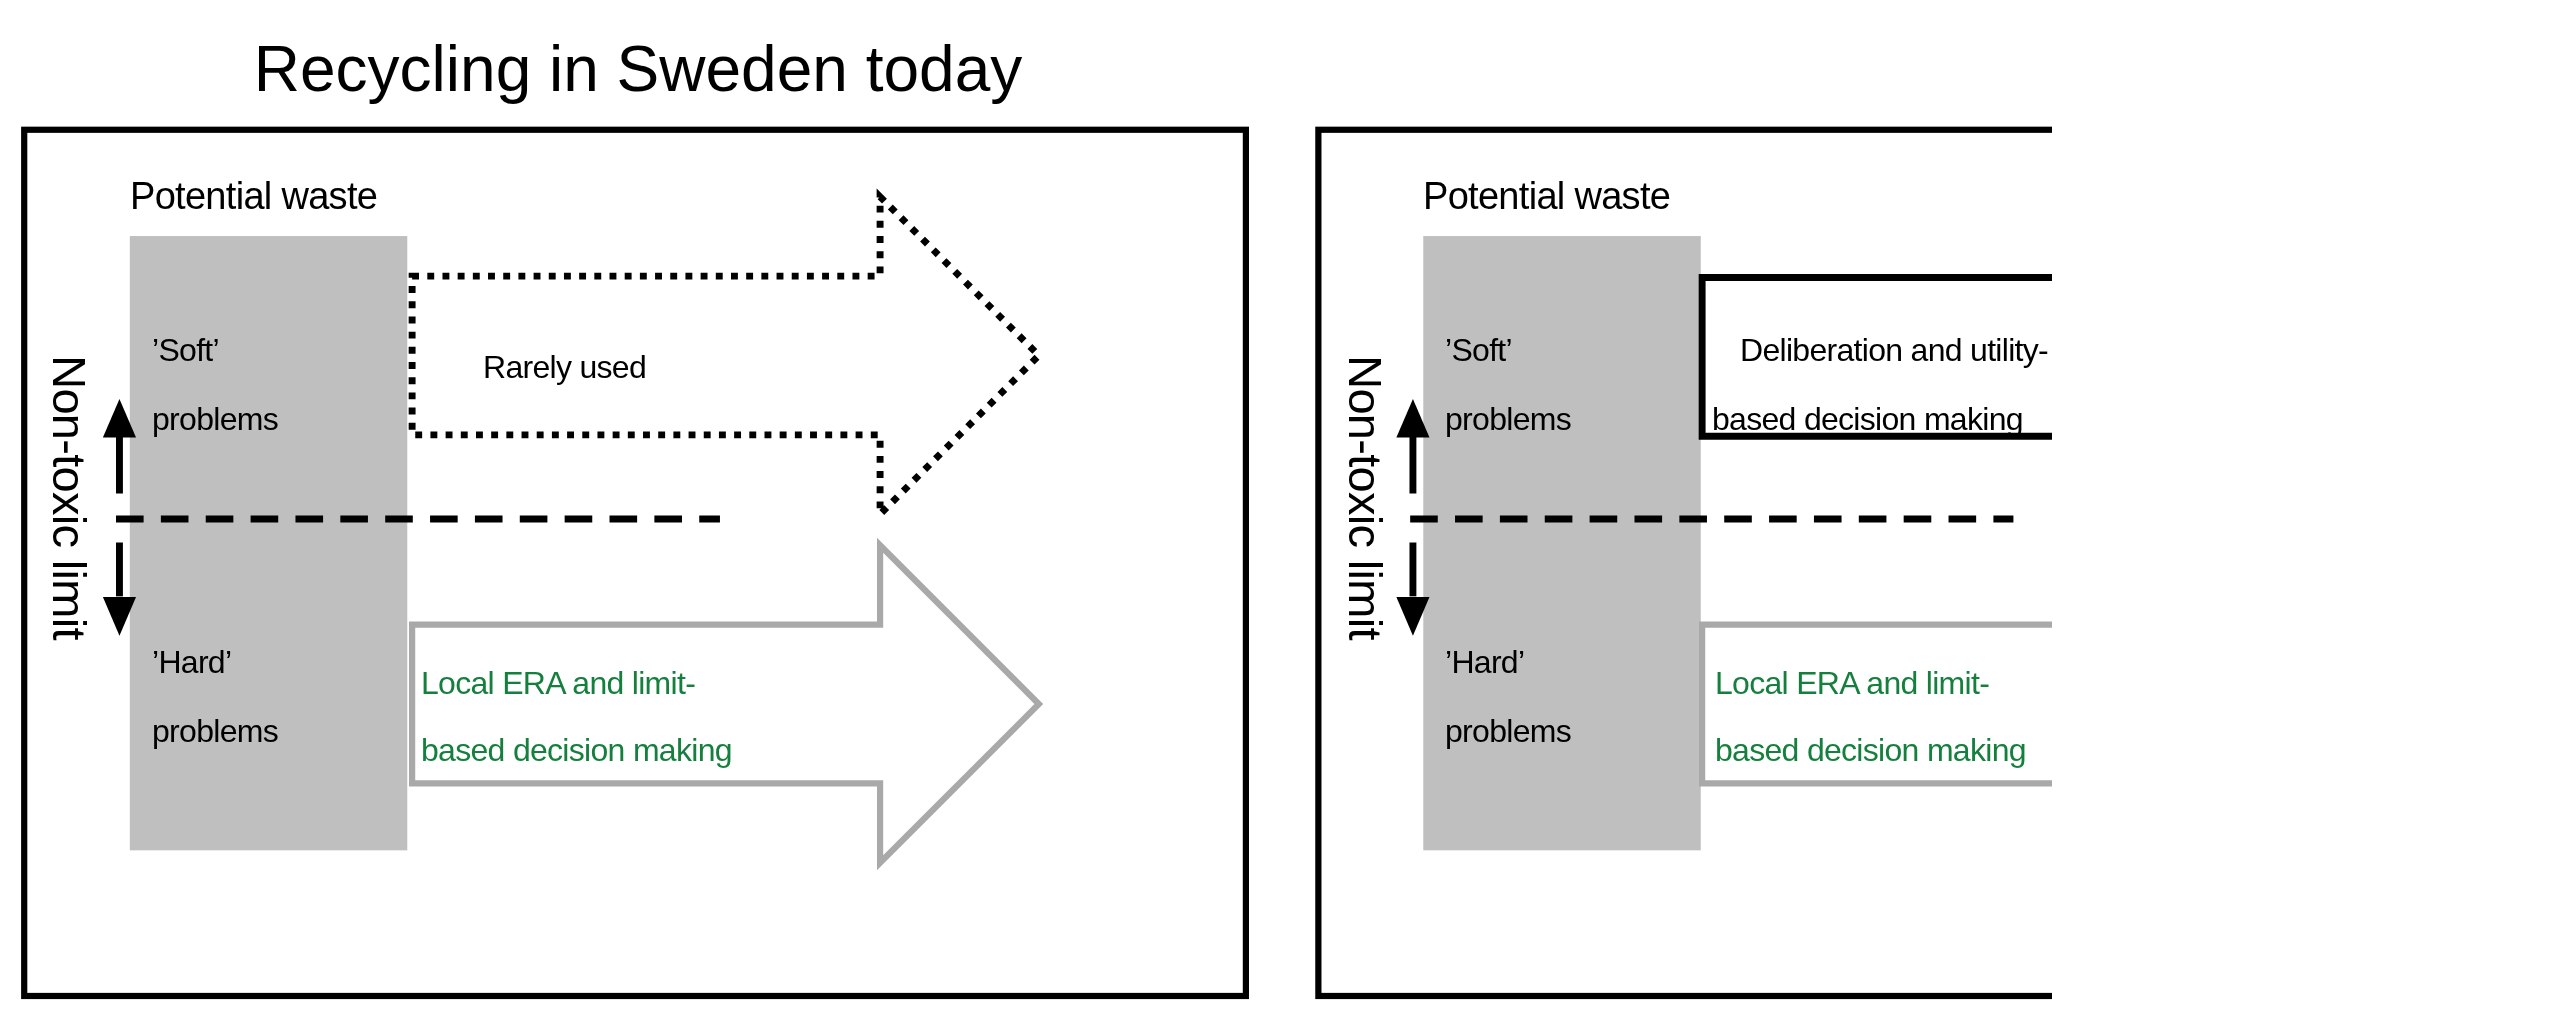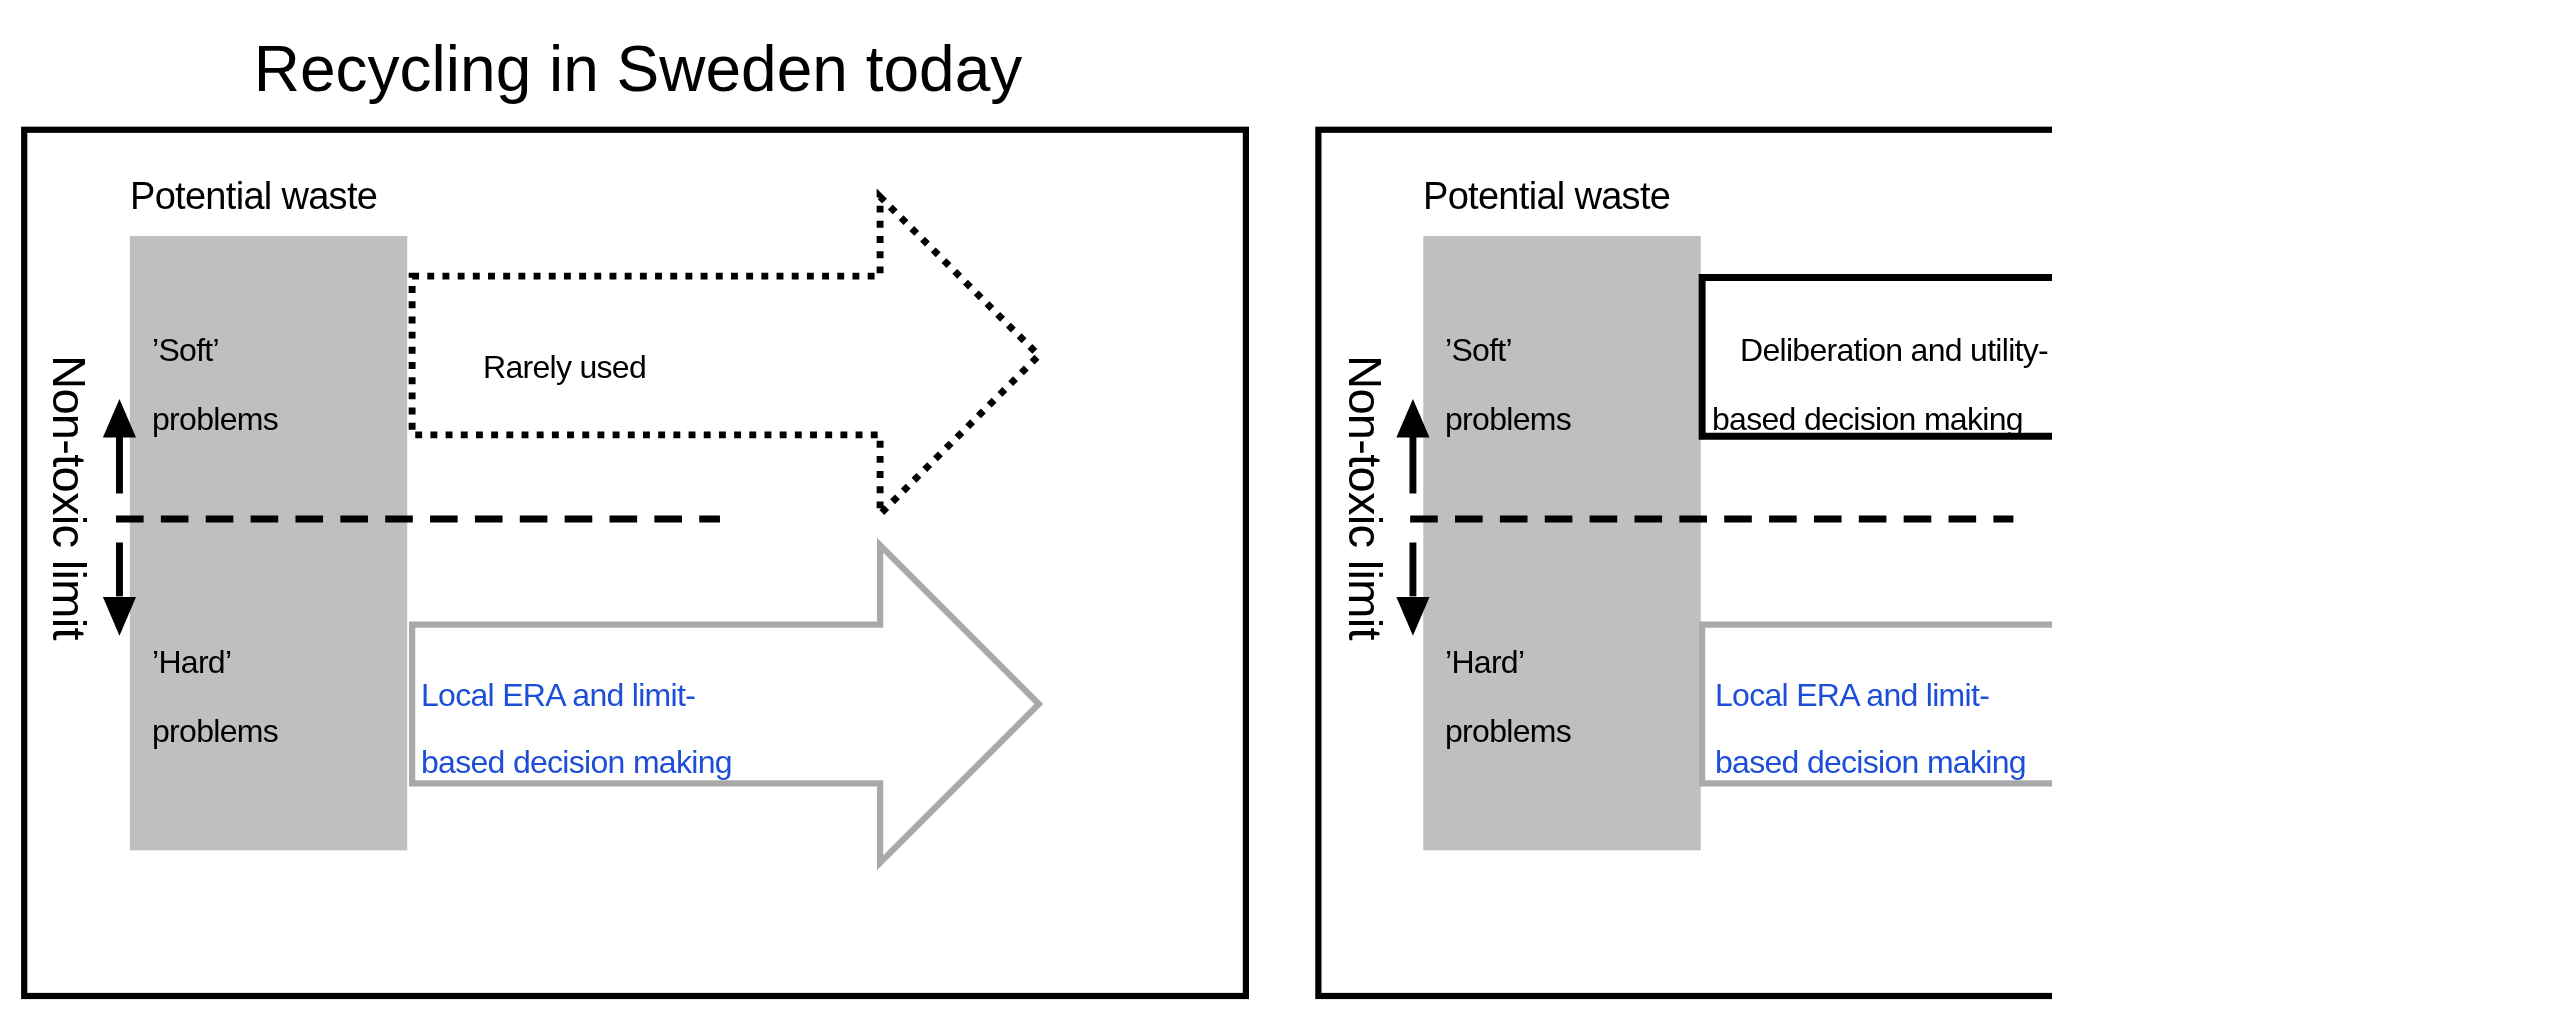--- a/index.html
+++ b/index.html
@@ -10,21 +10,21 @@
     background: #ffffff;
     font-family: "Liberation Sans", "DejaVu Sans", sans-serif;
     color: #000000;
     overflow: hidden;
   }
   #shapes { position: absolute; left: 0; top: 0; }
   .txt { position: absolute; white-space: nowrap; }
   .title { font-size: 64px; line-height: 76px; width: 1104px; text-align: center; }
   .pw { font-size: 38px; line-height: 55px; letter-spacing: -0.7px; }
   .lbl { font-size: 32px; line-height: 69px; letter-spacing: -0.7px; }
-  .graytxt { color: #1d4ed8; margin-top: 12px; }
+  .graytxt { color: #15803d; }
   .vert {
     width: 373px; height: 47px;
     font-size: 47px; line-height: 47px; letter-spacing: -0.7px;
     text-align: center;
     transform: rotate(90deg);
   }
 </style>
 </head>
 <body>
 

